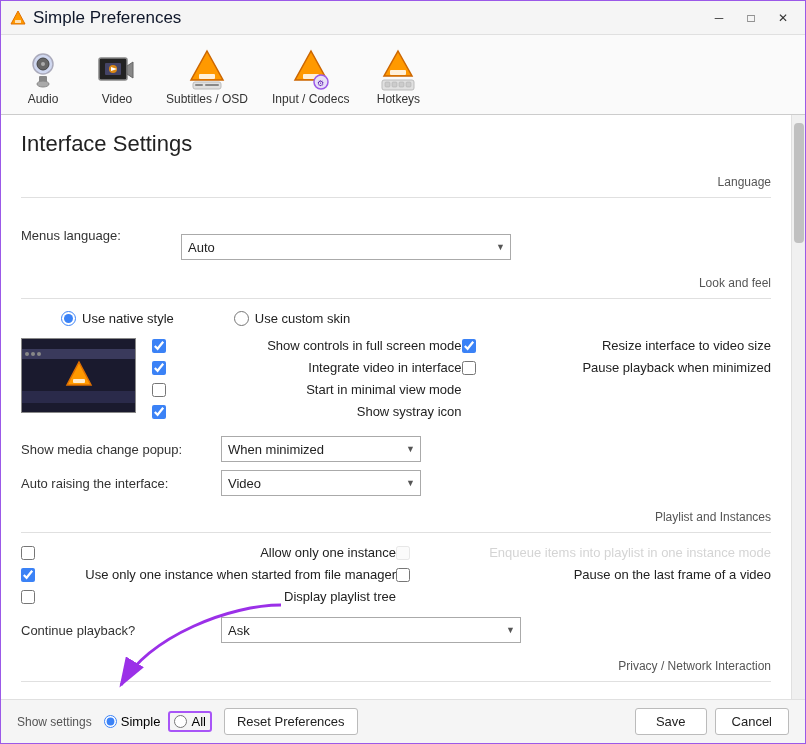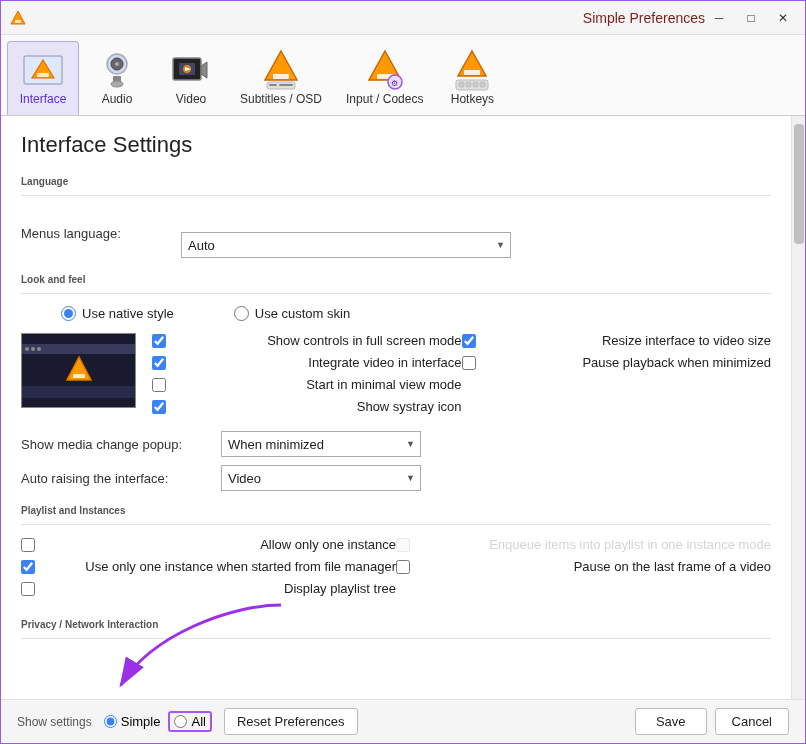--- a/index.html
+++ b/index.html
@@ -32,23 +32,22 @@
       height: 34px;
       flex-shrink: 0;
     }
     .title-bar-icon {
       width: 18px;
       height: 18px;
       margin-right: 6px;
     }
     .title-bar-title {
       flex: 1;
-      font-size: 14px;
-      color: #7f1d1d;
-      text-align: right;
+      font-size: 17px;
+      color: #0f172a;
     }
     .title-bar-controls {
       display: flex;
       gap: 4px;
     }
     .title-bar-btn {
       width: 28px;
       height: 22px;
       background: transparent;
       border: none;
@@ -108,24 +107,25 @@
     .page-title {
       font-size: 22px;
       font-weight: 300;
       color: #222;
       margin-bottom: 18px;
     }
     .section {
       margin-bottom: 16px;
     }
     .section-label {
-      font-size: 10px;
+      font-size: 12px;
       color: #555;
       margin-bottom: 8px;
-      font-weight: 700;
+      font-weight: 400;
+      text-align: right;
     }
     .section-divider {
       border: none;
       border-top: 1px solid #e0e0e0;
       margin: 0 0 12px 0;
     }
     .row {
       display: flex;
       align-items: center;
       margin-bottom: 8px;
@@ -404,28 +404,20 @@
     <span class="title-bar-title">Simple Preferences</span>
     <div class="title-bar-controls">
       <button class="title-bar-btn">─</button>
       <button class="title-bar-btn">□</button>
       <button class="title-bar-btn close">✕</button>
     </div>
   </div>
 
   <div class="toolbar">
 
-    <div class="toolbar-item active">
-      <svg class="vlc-icon-svg" viewBox="0 0 44 44">
-        <rect x="3" y="8" width="38" height="28" rx="2" fill="#dde8f8" stroke="#aac" stroke-width="1.5"></rect>
-        <polygon points="22,12 33,30 11,30" fill="#f90" stroke="#e07000" stroke-width="1.2"></polygon>
-        <rect x="16" y="25" width="12" height="4" fill="#fff" opacity="0.8" rx="1"></rect>
-      </svg>
-      <span>Interface</span>
-    </div>
 
     <div class="toolbar-item">
       <svg class="vlc-icon-svg" viewBox="0 0 44 44">
         <circle cx="22" cy="16" r="10" fill="#d0d8f0" stroke="#aab" stroke-width="1.5"></circle>
         <circle cx="22" cy="16" r="6" fill="#666" stroke="#444" stroke-width="1"></circle>
         <circle cx="22" cy="16" r="2" fill="#aaa"></circle>
         <rect x="18" y="28" width="8" height="8" rx="1" fill="#888"></rect>
         <ellipse cx="22" cy="36" rx="6" ry="3" fill="#aaa" stroke="#888" stroke-width="1"></ellipse>
       </svg>
       <span>Audio</span>
@@ -612,20 +604,30 @@
             <label class="checkbox-row right-col" style="opacity:0.5;">
               <input type="checkbox" class="checkbox-input" disabled="" style="">
               <span class="disabled-text">Enqueue items into playlist in one instance mode</span>
             </label>
             <label class="checkbox-row right-col">
               <input type="checkbox" class="checkbox-input" style="">
               <span>Pause on the last frame of a video</span>
             </label>
           </div>
         </div>
+        <div class="popup-row" style="margin-top:6px;">
+          <span class="popup-label">Continue playback?</span>
+          <div class="popup-select-wrapper">
+            <select class="popup-select" style="min-width:300px;">
+              <option>Ask</option>
+              <option>Always</option>
+              <option>Never</option>
+            </select>
+          </div>
+        </div>
       </div>
 
       <div class="section">
         <div class="section-label">Privacy / Network Interaction</div>
         <hr class="section-divider">
       </div>
 
     </div>
 
     <div class="scrollbar-track">

